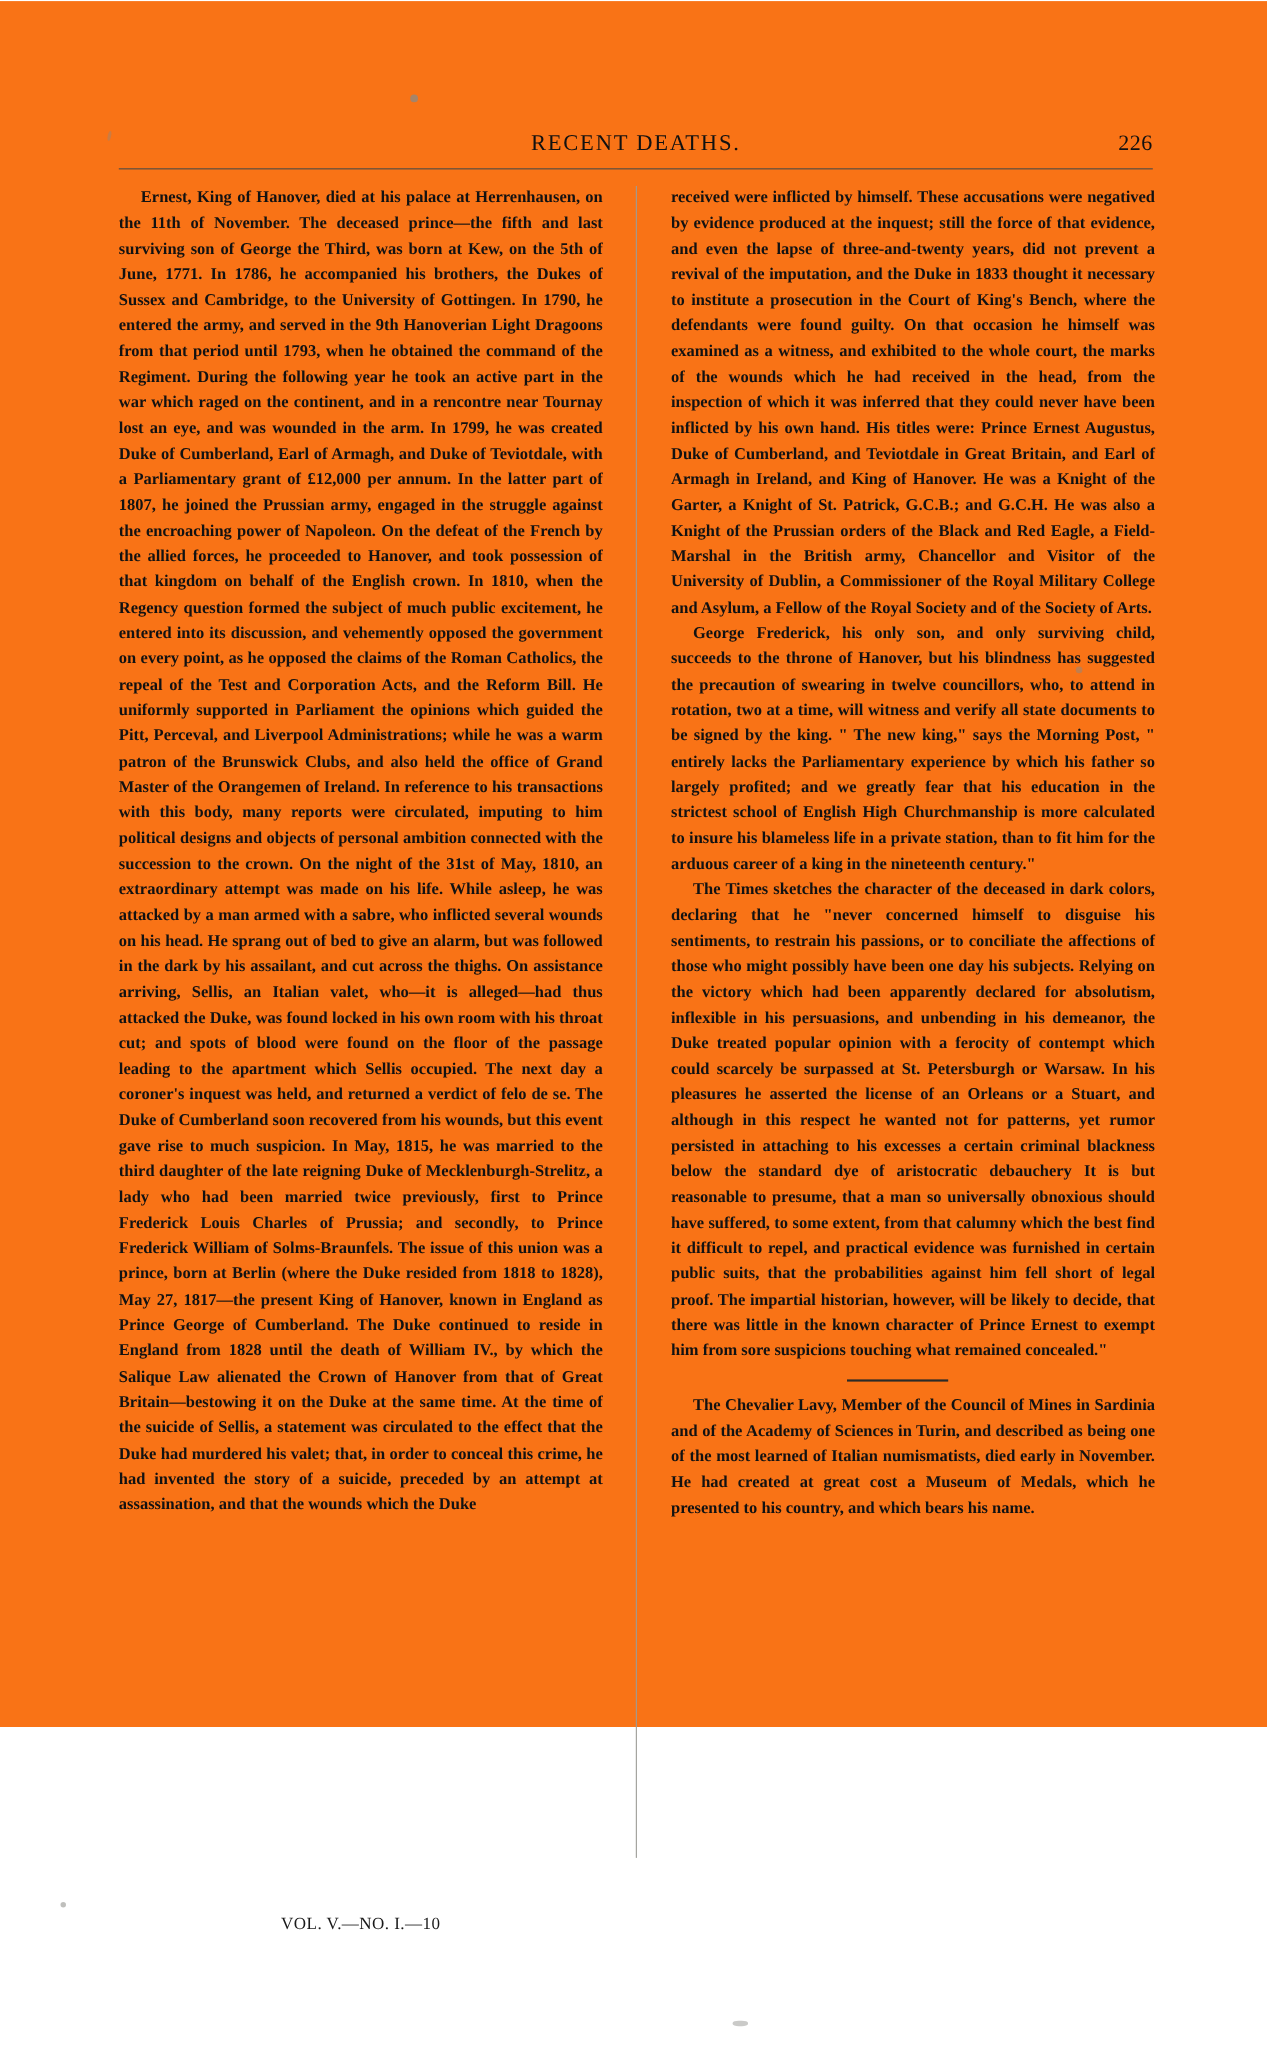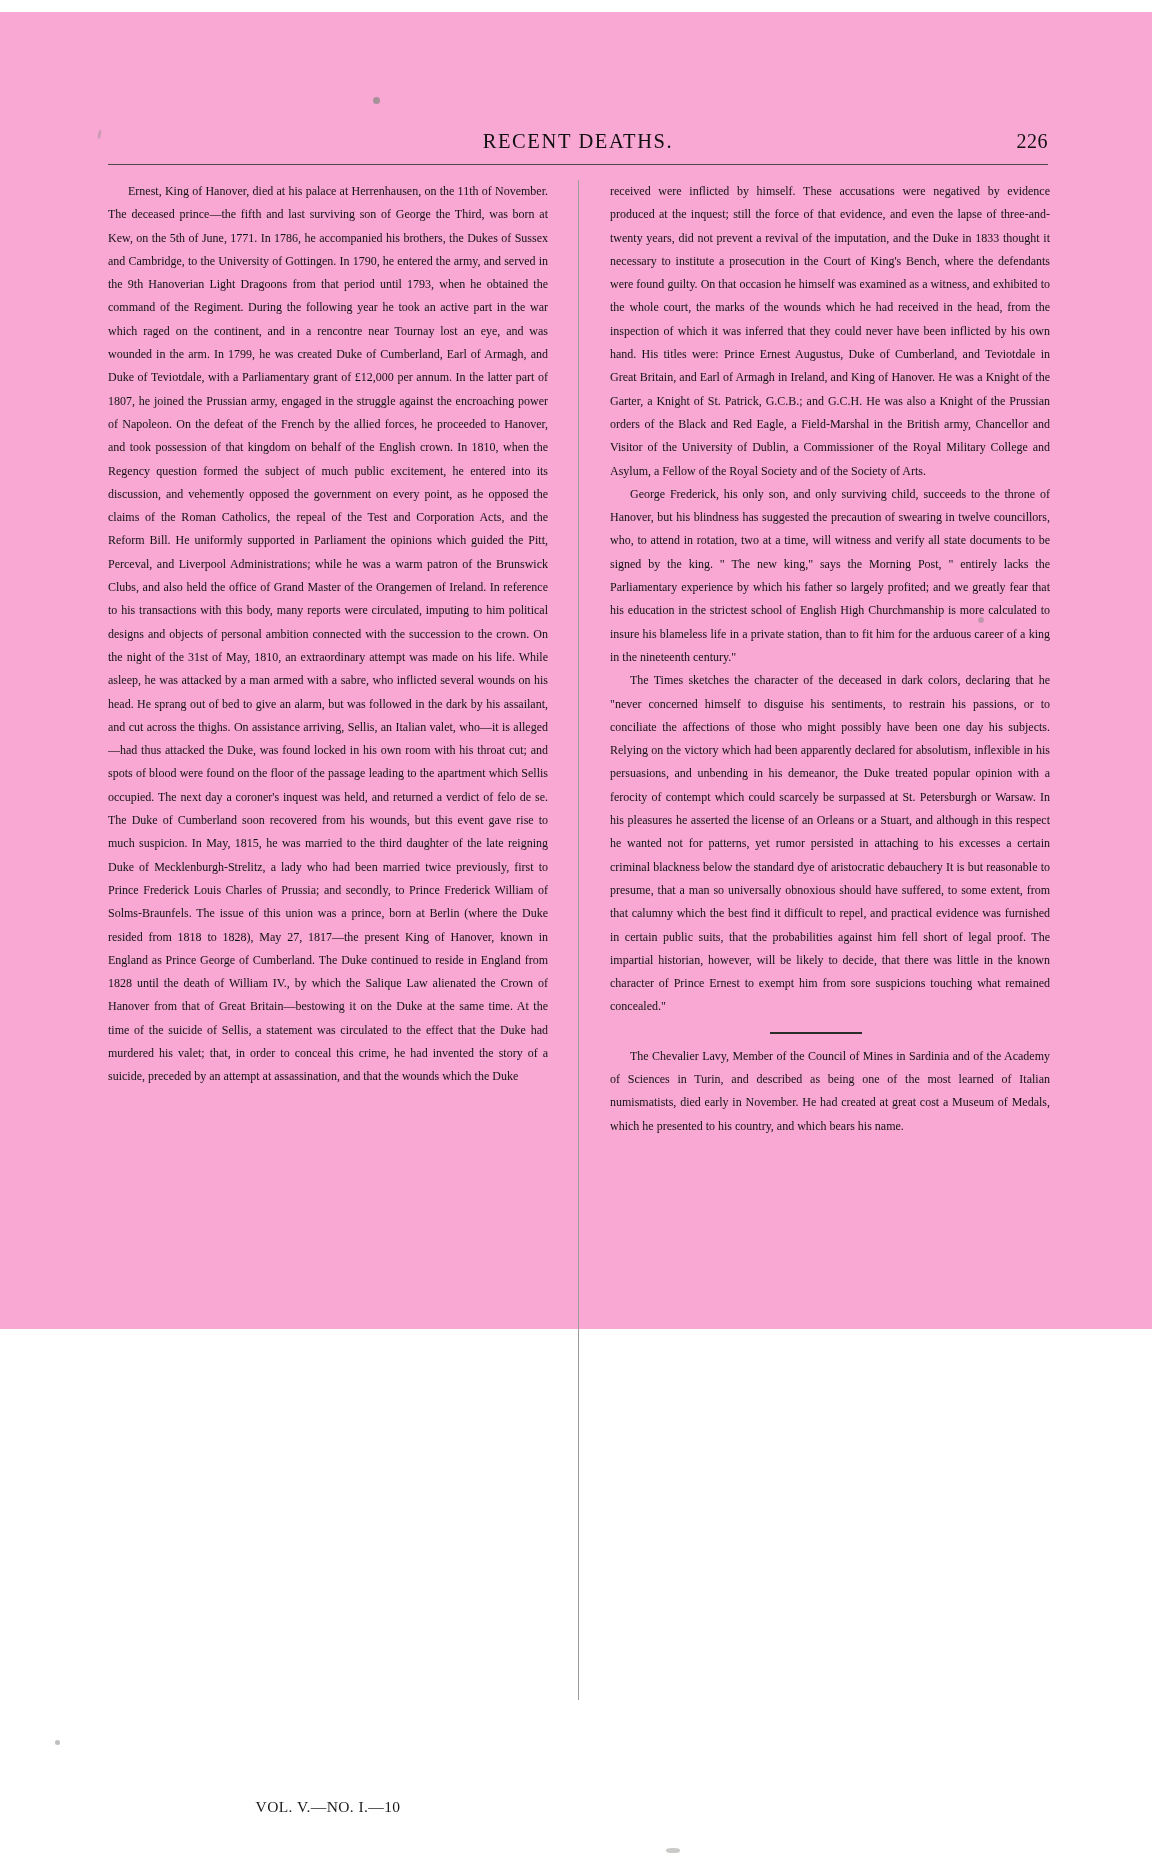--- a/index.html
+++ b/index.html
@@ -10,24 +10,24 @@
   body {
     width: 1152px;
     height: 1875px;
     position: relative;
     font-family: "Liberation Serif", "DejaVu Serif", serif;
     color: #1a1a1a;
     overflow: hidden;
   }
   .page {
     position: absolute;
-    left: 0; top: 12px;
+    left: 0; top: 1px;
     width: 1152px;
-    height: 1317px;
-    background: #f9a8d4;
+    height: 1569px;
+    background: #f97316;
   }
   
   .speck {
     position: absolute;
     background: #8a8a85;
     border-radius: 50%;
     opacity: .75;
   }
   .speck.s1 { left: 373px; top: 85px; width: 7px; height: 7px; }
   .speck.s2 { left: 98px; top: 118px; width: 3px; height: 9px; opacity:.4; transform: rotate(12deg); }
@@ -90,47 +90,47 @@
     position: absolute;
     left: 470px;
     top: 0;
     width: 1px;
     height: 1520px;
     background: #9c9c96;
   }
 
   p.body {
     margin: 0;
-    font-size: 12px;
+    font-size: 15px;
     line-height: 23.3px;
     text-align: justify;
     text-justify: inter-word;
     hyphens: manual;
     color: #121212;
+    font-weight: bold;
   }
   p.body + p.body { margin-top: 0; }
   p.indent { text-indent: 20px; }
 
   .short-rule {
     width: 92px;
     height: 2px;
     background: #2b2b28;
     margin: 13px auto 11px 160px;
   }
 
   .signature {
     position: absolute;
     left: 108px;
     top: 1740px;
     width: 440px;
     text-align: center;
     font-size: 15.5px;
     letter-spacing: .4px;
     font-variant: small-caps;
-    margin-top: 46px;
   }
 </style>
 </head>
 <body>
 
 <div class="page">
 
   <div class="speck s1"></div>
   <div class="speck s2"></div>
   <div class="speck s3"></div>

